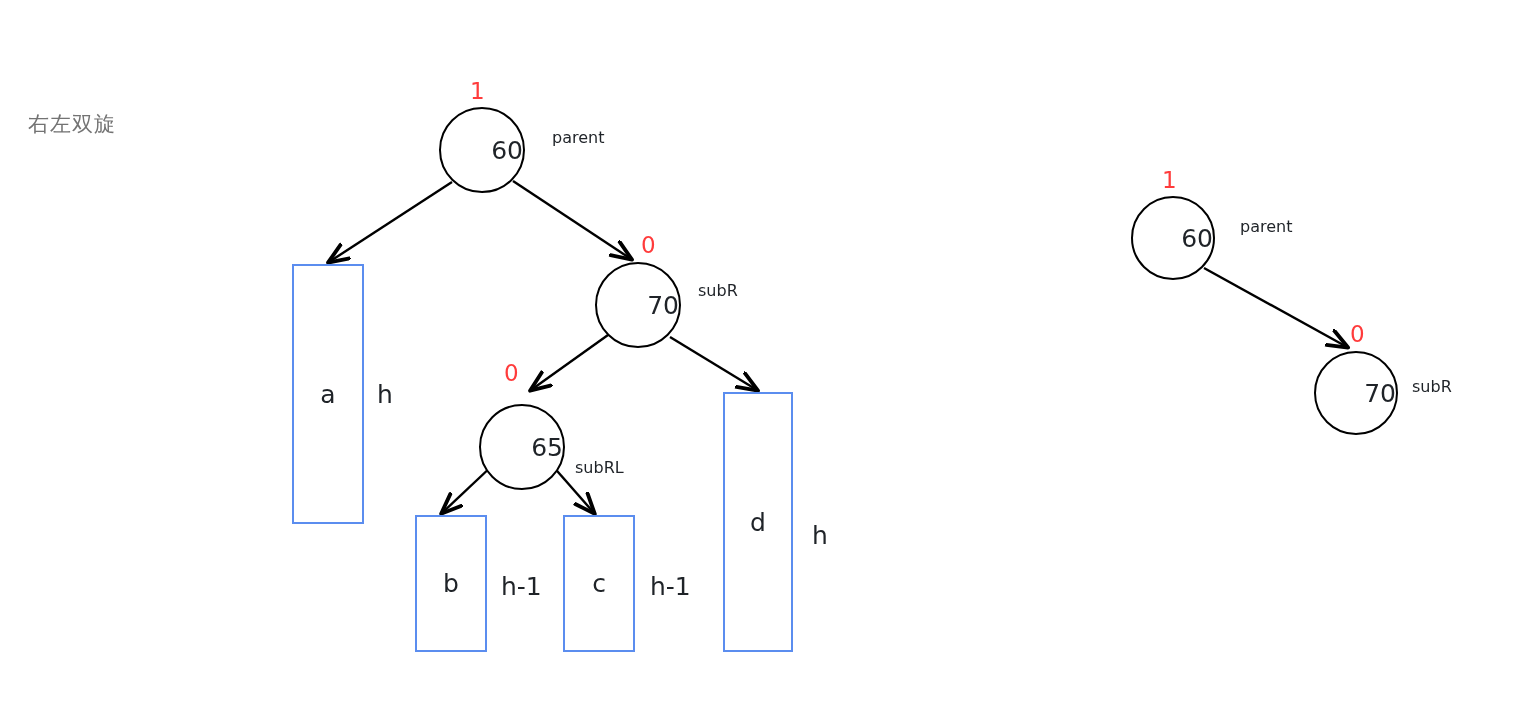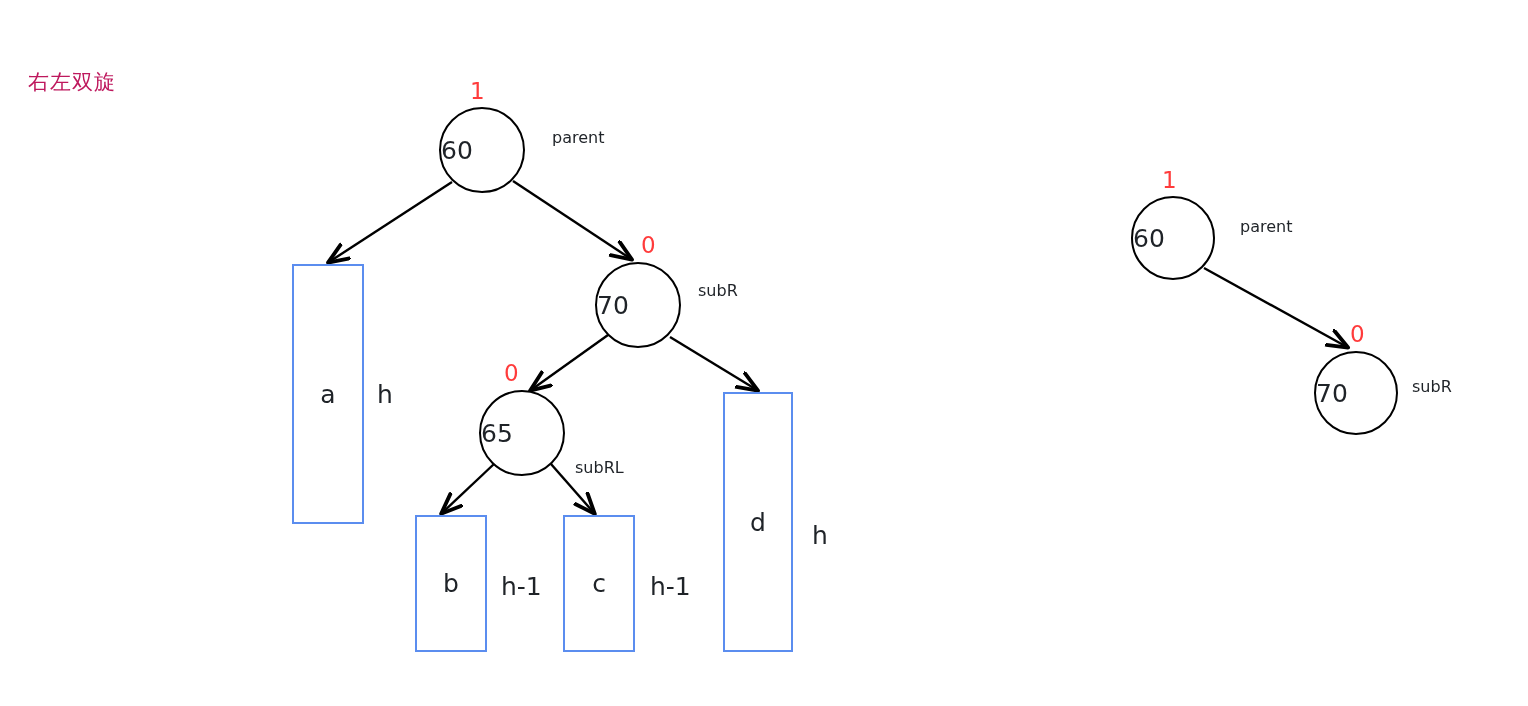--- a/index.html
+++ b/index.html
@@ -19,33 +19,34 @@
     position: absolute;
     left: 0;
     top: 0;
     width: 1528px;
     height: 706px;
   }
   .title-text {
     position: absolute;
     font-family: Liberation Mono, monospace;
     font-size: 21px;
-    color: #be185d;
+    color: #737373;
     white-space: nowrap;
     letter-spacing: 1px;
+    margin-top: 42px;
   }
   .node-circle {
     position: absolute;
     border: 2.6px solid #000000;
     border-radius: 50%;
     background: #ffffff;
     box-sizing: border-box;
     display: flex;
     align-items: center;
-    justify-content: flex-start;
+    justify-content: flex-end;
   }
   .node-value {
     font-family: "DejaVu Sans", "Liberation Sans", sans-serif;
     font-size: 25px;
     color: #1f2328;
     line-height: 1;
     user-select: none;
   }
   .bf-label {
     position: absolute;
@@ -122,21 +123,21 @@
   </div>
   <div class="bf-label" style="left:470px; top:80px;">1</div>
   <div class="node-name" style="left:552px; top:130px;">parent</div>
 
   <div class="node-circle" style="left:595px; top:262px; width:86px; height:86px;">
     <span class="node-value">70</span>
   </div>
   <div class="bf-label" style="left:641px; top:234px;">0</div>
   <div class="node-name" style="left:698px; top:283px;">subR</div>
 
-  <div class="node-circle" style="left:479px; top:390px; width:86px; height:86px;">
+  <div class="node-circle" style="left:479px; top:404px; width:86px; height:86px;">
     <span class="node-value">65</span>
   </div>
   <div class="bf-label" style="left:504px; top:362px;">0</div>
   <div class="node-name" style="left:575px; top:412px;margin-top:48px;">subRL</div>
 
   <div class="subtree-box" style="left:292px; top:264px; width:72px; height:260px;">
     <span class="subtree-label">a</span>
   </div>
   <div class="height-label" style="left:377px; top:382px;">h</div>
 

